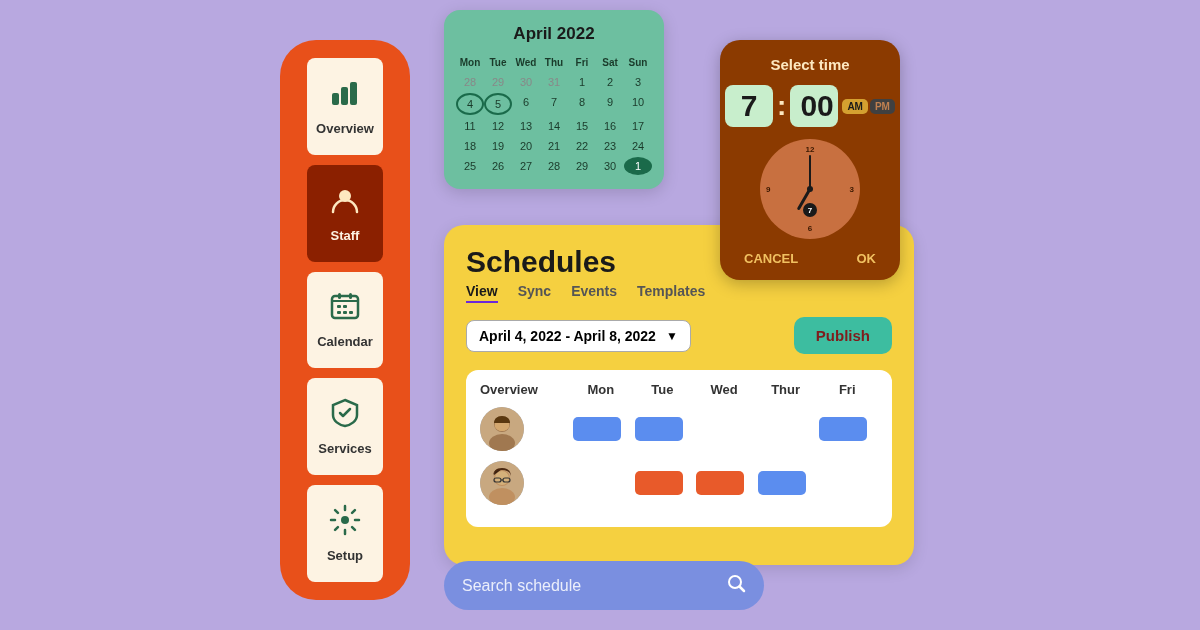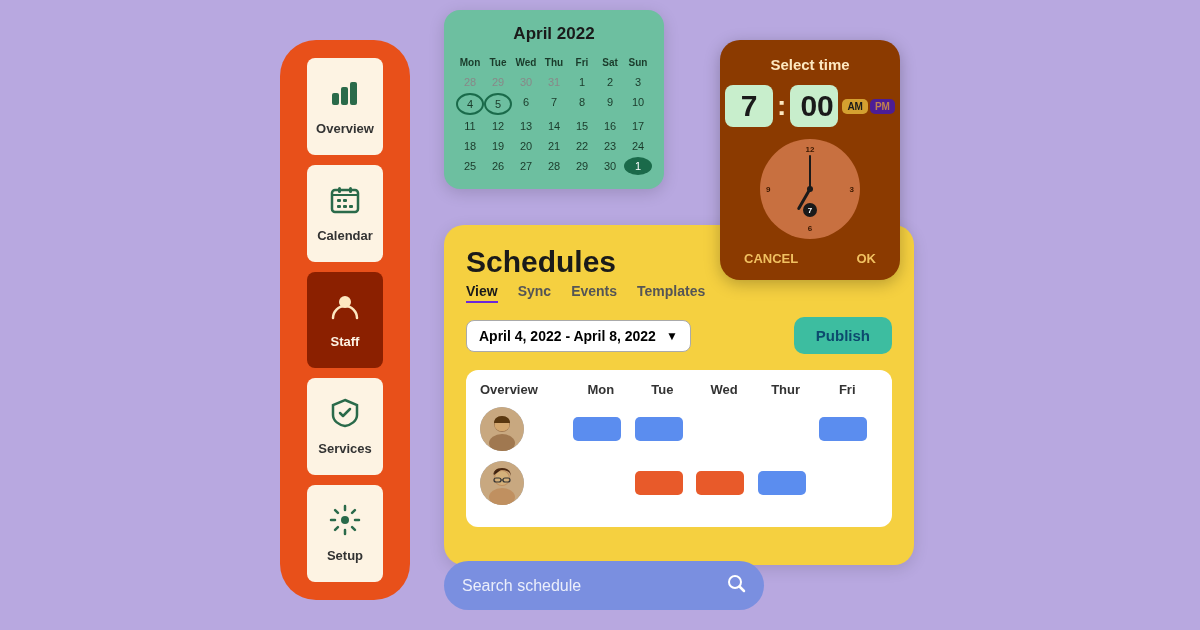--- a/index.html
+++ b/index.html
@@ -154,21 +154,21 @@
       background: #d4a030;
       border-radius: 5px;
       font-size: 10px;
       font-weight: 700;
       color: #1a1a1a;
       padding: 2px 5px;
       cursor: pointer;
       text-align: center;
     }
     .ampm-btn.inactive {
-      background: #4c1d95;
+      background: #404040;
       color: #c08050;
     }
     .clock-face {
       width: 100px;
       height: 100px;
       border-radius: 50%;
       background: #c87040;
       margin: 0 auto 12px;
       position: relative;
     }
@@ -244,21 +244,21 @@
       border: 1.5px solid #aaa;
       border-radius: 8px;
       padding: 7px 12px;
       font-size: 14px;
       font-weight: 600;
       cursor: pointer;
       gap: 10px;
     }
     .publish-btn {
       background: #3dbda0;
-      color: #0c4a6e;
+      color: #7f1d1d;
       border: none;
       border-radius: 10px;
       padding: 10px 22px;
       font-size: 15px;
       font-weight: 700;
       cursor: pointer;
     }
     .schedule-table {
       background: white;
       border-radius: 12px;
@@ -365,46 +365,46 @@
 <div class="sidebar">
   <div class="sidebar-item">
     <div class="icon">
       <svg width="32" height="32" viewBox="0 0 32 32" fill="none">
         <rect x="3" y="16" width="7" height="12" rx="2" fill="#2a6a4a"></rect>
         <rect x="12" y="10" width="7" height="18" rx="2" fill="#2a6a4a"></rect>
         <rect x="21" y="5" width="7" height="23" rx="2" fill="#2a6a4a"></rect>
       </svg>
     </div>
     <span class="label">Overview</span>
+  </div>
+  <div class="sidebar-item active">
+    <div class="icon">
+      <svg width="32" height="32" viewBox="0 0 32 32" fill="none">
+        <circle cx="16" cy="12" r="6" fill="#fde8c0"></circle>
+        <path d="M4 28c0-6.627 5.373-12 12-12s12 5.373 12 12" stroke="#fde8c0" stroke-width="2.5" stroke-linecap="round"></path>
+      </svg>
+    </div>
+    <span class="label" style="color:#fdf3e3;">Staff</span>
   </div>
   <div class="sidebar-item">
     <div class="icon">
       <svg width="32" height="32" viewBox="0 0 32 32" fill="none">
         <rect x="3" y="6" width="26" height="22" rx="3" stroke="#2a6a4a" stroke-width="2.5" fill="none"></rect>
         <path d="M3 11h26" stroke="#2a6a4a" stroke-width="2"></path>
         <rect x="9" y="3" width="3" height="6" rx="1.5" fill="#2a6a4a"></rect>
         <rect x="20" y="3" width="3" height="6" rx="1.5" fill="#2a6a4a"></rect>
         <rect x="8" y="15" width="4" height="3" rx="1" fill="#2a6a4a"></rect>
         <rect x="14" y="15" width="4" height="3" rx="1" fill="#2a6a4a"></rect>
         <rect x="8" y="21" width="4" height="3" rx="1" fill="#2a6a4a"></rect>
         <rect x="14" y="21" width="4" height="3" rx="1" fill="#2a6a4a"></rect>
         <rect x="20" y="21" width="4" height="3" rx="1" fill="#2a6a4a"></rect>
       </svg>
     </div>
     <span class="label">Calendar</span>
   </div>
-  <div class="sidebar-item active">
-    <div class="icon">
-      <svg width="32" height="32" viewBox="0 0 32 32" fill="none">
-        <circle cx="16" cy="12" r="6" fill="#fde8c0"></circle>
-        <path d="M4 28c0-6.627 5.373-12 12-12s12 5.373 12 12" stroke="#fde8c0" stroke-width="2.5" stroke-linecap="round"></path>
-      </svg>
-    </div>
-    <span class="label" style="color:#fdf3e3;">Staff</span>
-  </div>
   <div class="sidebar-item">
     <div class="icon">
       <svg width="32" height="32" viewBox="0 0 32 32" fill="none">
         <path d="M16 3 L28 8 v10 c0 6-6 10-12 11 C10 28 4 24 4 18 V8 Z" stroke="#2a6a4a" stroke-width="2.5" fill="none"></path>
         <path d="M11 16 l3 3 7-7" stroke="#2a6a4a" stroke-width="2.5" stroke-linecap="round" stroke-linejoin="round"></path>
       </svg>
     </div>
     <span class="label">Services</span>
   </div>
   <div class="sidebar-item">

